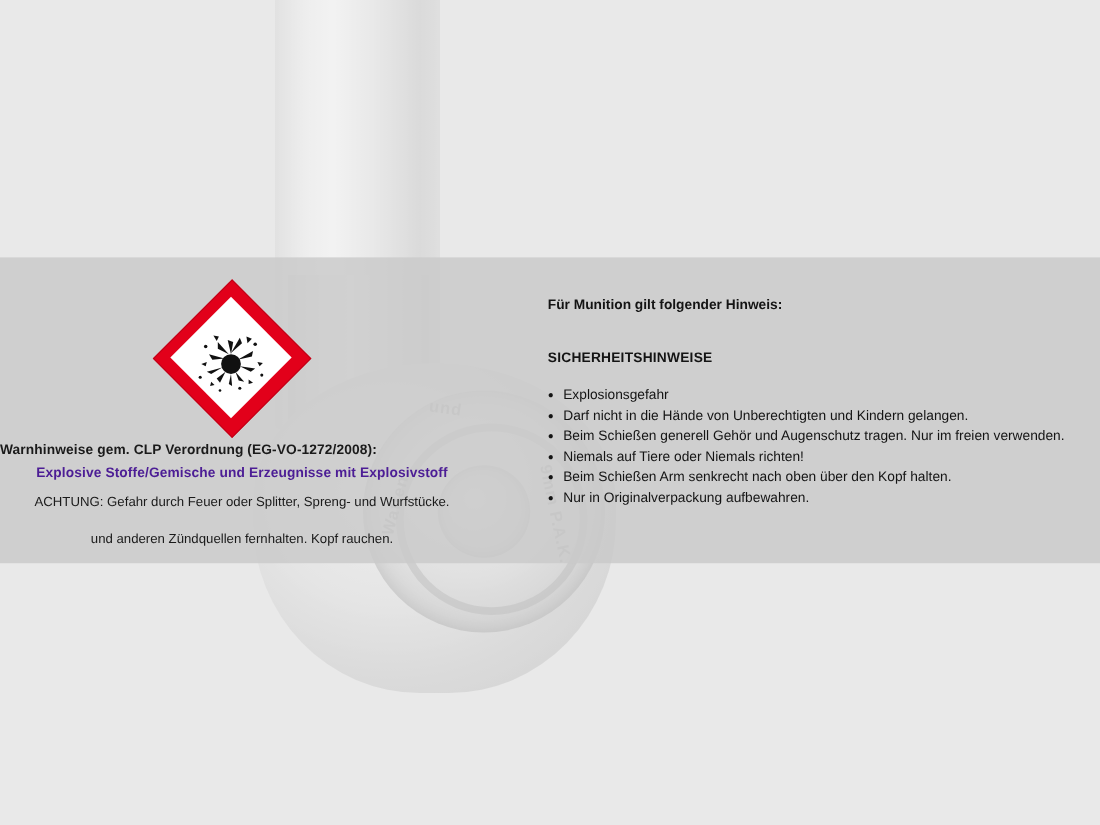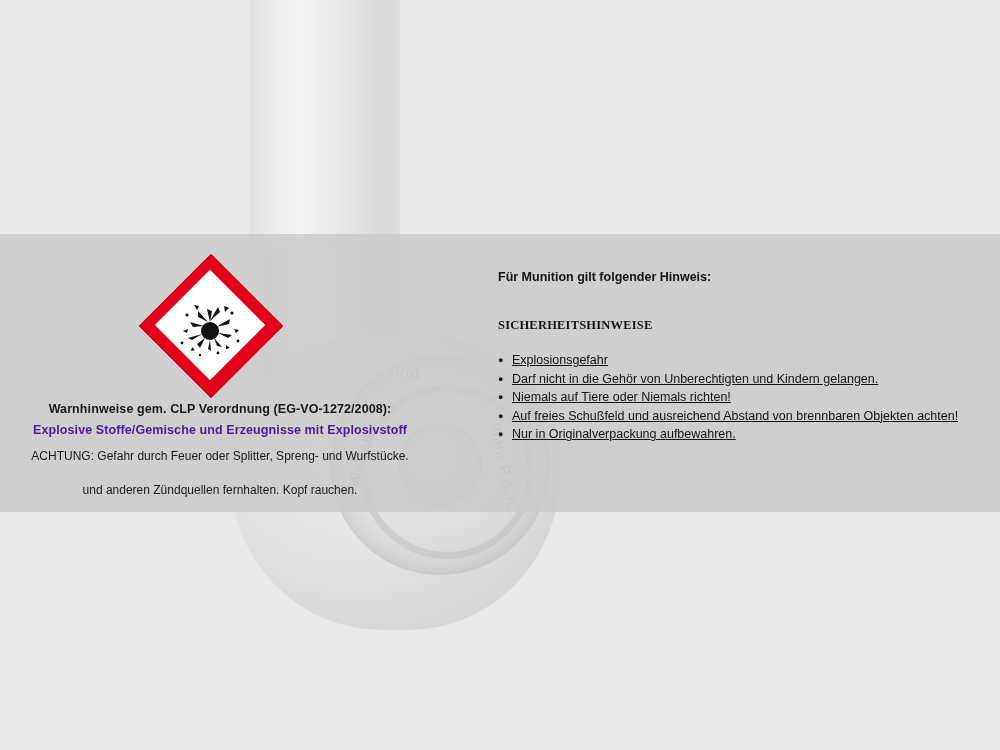--- a/index.html
+++ b/index.html
@@ -152,21 +152,21 @@
     position: absolute;
     left: 34px;
     top: 34px;
   }
 
   .warn-title {
     position: absolute;
     left: 0;
     top: 168px;
     width: 440px;
-    text-align: center;
+    text-align: left;
     font-size: 12.5px;
     font-weight: bold;
     color: #1a1a1a;
     letter-spacing: .1px;
   }
   .warn-sub {
     position: absolute;
     left: 0;
     top: 189px;
     width: 440px;
@@ -199,35 +199,33 @@
     font-size: 12.5px;
     font-weight: bold;
     color: #141414;
   }
   .r-subheading {
     margin-top: 34px;
     font-size: 12.5px;
     font-weight: bold;
     color: #141414;
     letter-spacing: .2px;
-    font-family: Liberation Serif, serif;
   }
   .r-list {
     margin: 18px 0 0 0;
     padding: 0;
     list-style: none;
   }
   .r-list li {
     font-size: 12.5px;
     color: #141414;
     line-height: 18.6px;
     padding-left: 14px;
     position: relative;
     white-space: nowrap;
-    text-decoration: underline;
   }
   .r-list li::before {
     content: "\25CF";
     position: absolute;
     left: 0;
     top: 0;
     font-size: 9px;
     line-height: 18.6px;
     color: #141414;
   }
@@ -294,20 +292,21 @@
       <br>
       <span>und anderen Zündquellen fernhalten. Kopf rauchen.</span>
     </div>
   </div>
 
   <div class="right-col">
     <div class="r-heading">Für Munition gilt folgender Hinweis:</div>
     <div class="r-subheading">SICHERHEITSHINWEISE</div>
     <ul class="r-list">
       <li>Explosionsgefahr</li>
-      <li>Darf nicht in die Gehör von Unberechtigten und Kindern gelangen.</li>
+      <li>Darf nicht in die Hände von Unberechtigten und Kindern gelangen.</li>
+      <li>Beim Schießen generell Gehör und Augenschutz tragen. Nur im freien verwenden.</li>
       <li>Niemals auf Tiere oder Niemals richten!</li>
-      <li>Auf freies Schußfeld und ausreichend Abstand von brennbaren Objekten achten!</li>
+      <li>Beim Schießen Arm senkrecht nach oben über den Kopf halten.</li>
       <li>Nur in Originalverpackung aufbewahren.</li>
     </ul>
   </div>
 
 </div>
 
 </body></html>

